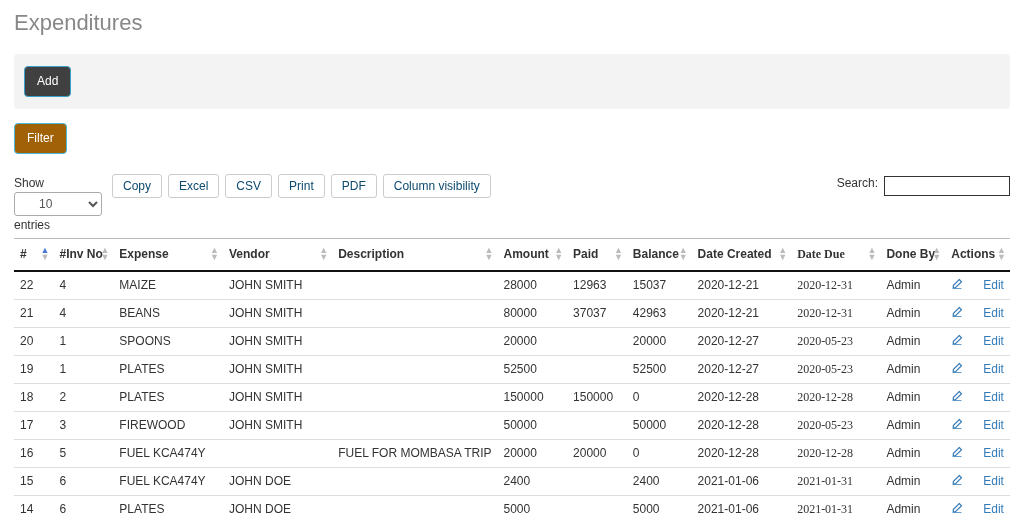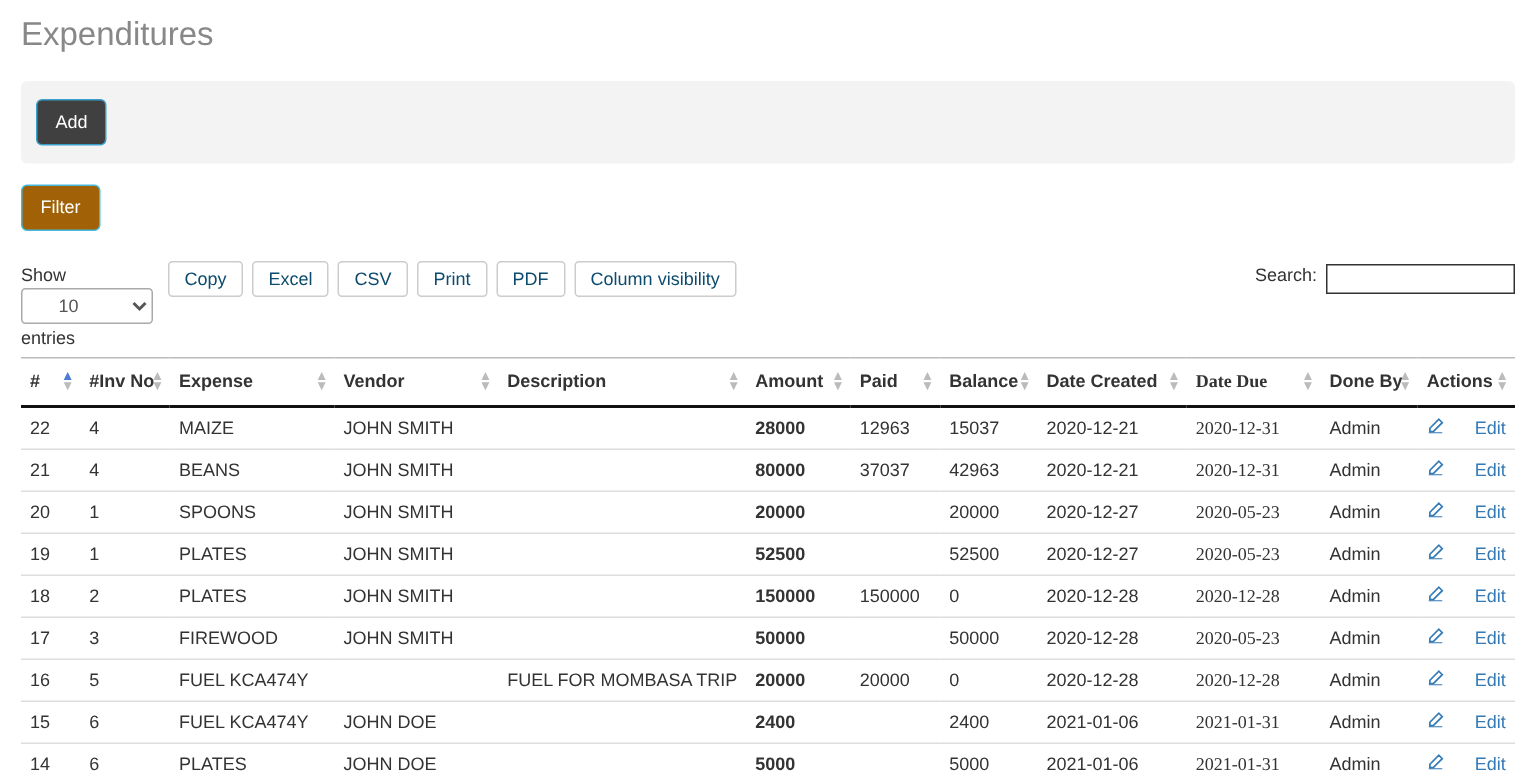--- a/index.html
+++ b/index.html
@@ -150,21 +150,21 @@
     padding: 6px 6px;
     vertical-align: middle;
     white-space: nowrap;
   }
 
   .col-num { width: 40px; }
   .col-inv { width: 60px; }
   .col-exp { width: 110px; }
   .col-vendor { width: 110px; }
   .col-desc { width: 160px; }
-  .col-amount { width: 70px; font-weight: bold; }
+  .col-amount { width: 70px; }
   .col-paid { width: 60px; }
   .col-balance { width: 65px; }
   .col-created { width: 100px; }
   .col-due { width: 90px; font-family: Liberation Serif, serif; }
   .col-done { width: 65px; }
   .col-actions { width: 60px; }
 
   a.edit-link {
     color: #337ab7;
     text-decoration: none;

